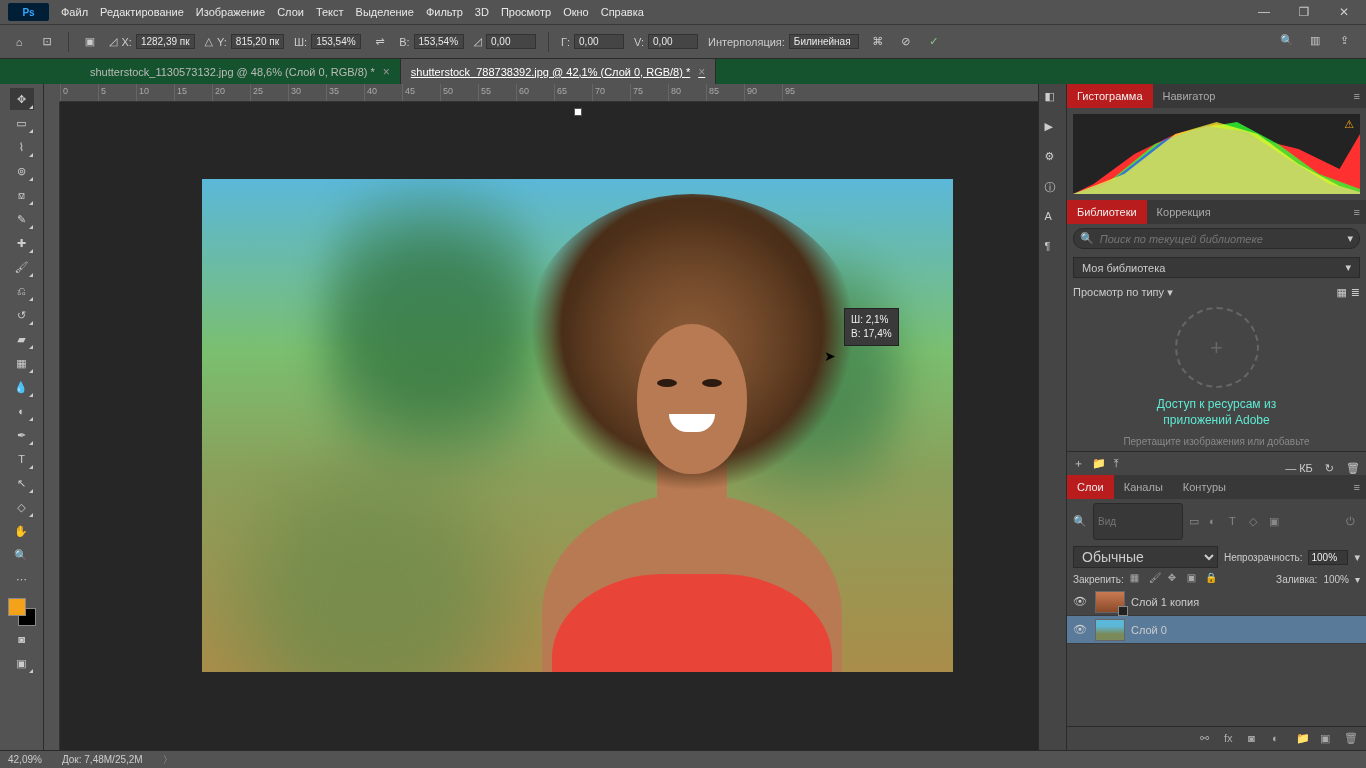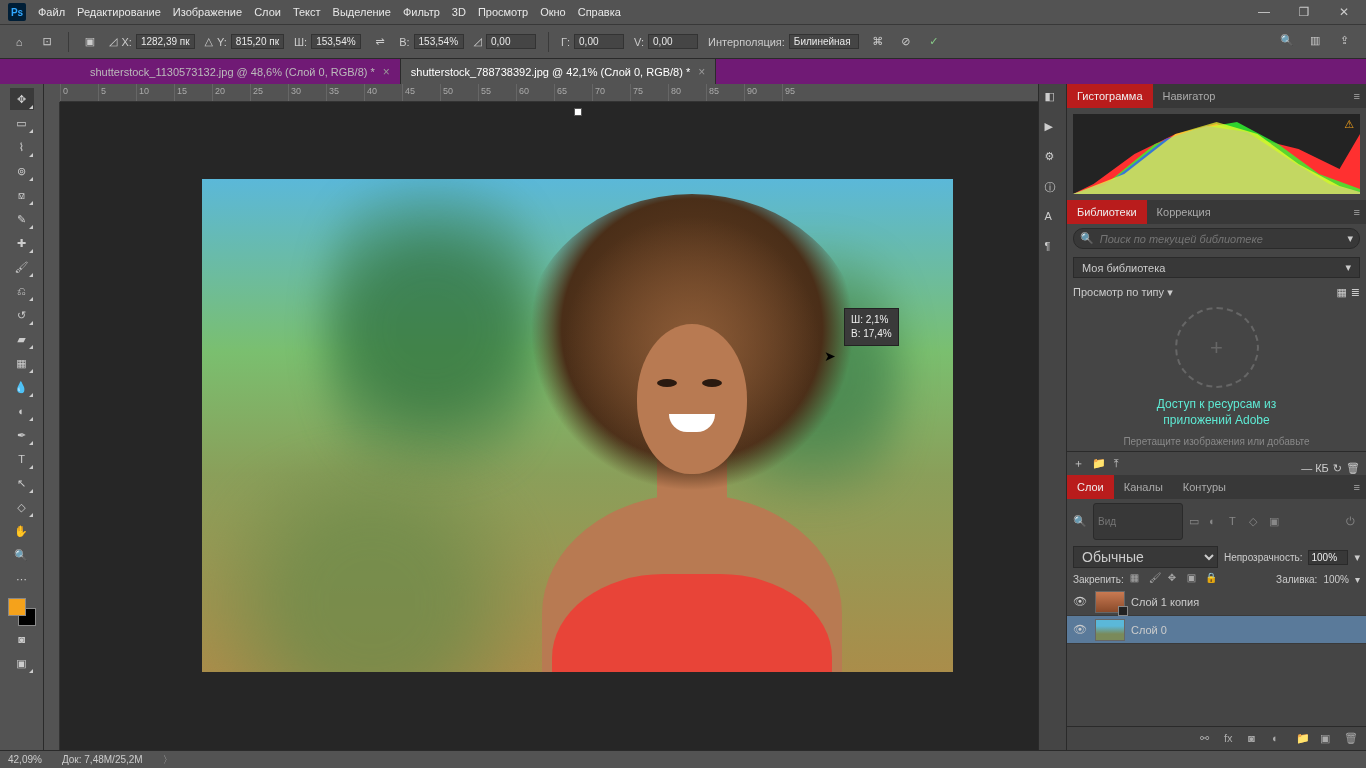--- a/index.html
+++ b/index.html
@@ -1,38 +1,38 @@
 <!DOCTYPE html>
 <html><head>
 <meta charset="utf-8">
 <style>
 * { margin: 0; padding: 0; box-sizing: border-box; font-family: "Segoe UI", Tahoma, sans-serif; }
 body { background: #323232; color: #ccc; font-size: 11px; overflow: hidden; width: 1366px; height: 768px; }
 
 
 .menubar { height: 24px; background: #535353; display: flex; align-items: center; padding: 0 8px; gap: 12px; }
-.menubar .ps-icon { width: 18px; height: 18px; background: #001e36; display:flex; align-items:center; justify-content:center; color:#31a8ff; font-weight:bold; font-size:10px; border-radius:2px;}
+.menubar .ps-icon { width: 41px; height: 18px; background: #001e36; display:flex; align-items:center; justify-content:center; color:#31a8ff; font-weight:bold; font-size:10px; border-radius:2px;}
 .menubar .menu-item { color: #e8e8e8; cursor: default; }
 .menubar .spacer { flex: 1; }
 .menubar .win-btn { width: 28px; text-align: center; color: #ccc; font-size: 12px;}
 
 
 .optionsbar { height: 34px; background: #535353; border-top: 1px solid #383838; display: flex; align-items: center; padding: 0 10px; gap: 10px; }
 .optionsbar .home-icon, .optionsbar .tool-icon { width: 18px; height: 18px; display:flex; align-items:center; justify-content:center; color:#ccc; }
 .opt-group { display: flex; align-items: center; gap: 4px; }
 .opt-label { color: #ccc; font-size: 11px; }
 .opt-val { background: #454545; border: 1px solid #333; padding: 1px 4px; min-width: 50px; font-size: 10px; color:#e8e8e8;}
 .opt-sep { width:1px; height:20px; background:#3a3a3a; margin:0 2px;}
 .optionsbar .right-icons { margin-left:auto; display:flex; gap:14px; align-items:center;}
 .right-icons .ico { width:16px; height:16px; color:#ccc;}
 
 
-.doc-tabs { height: 26px; background: #701a75; display: flex; align-items: stretch; padding-left: 80px; border-top:1px solid #2a2a2a;}
+.doc-tabs { height: 26px; background: #14532d; display: flex; align-items: stretch; padding-left: 80px; border-top:1px solid #2a2a2a;}
 .doc-tab { display:flex; align-items:center; padding: 0 10px; color:#bbb; font-size:11px; gap:8px; border-right:1px solid #2a2a2a; cursor:default;}
-.doc-tab.active { background: #535353; color:#fff;}
+.doc-tab.active { background: #535353; color:#fff;text-decoration:underline;}
 .doc-tab .close { color:#999; font-size:12px;}
 
 
 .main { display: flex; height: calc(768px - 24px - 34px - 26px - 18px); }
 .toolbox { width: 44px; background: #535353; border-right:1px solid #2a2a2a; display:flex; flex-direction:column; align-items:center; padding-top:4px; gap:2px;}
 .tool-btn { width: 24px; height: 22px; display:flex; align-items:center; justify-content:center; color:#ccc; cursor:default; position:relative;}
 .tool-btn.active { background:#3a3a3a;}
 .tool-corner::after { content:''; position:absolute; right:1px; bottom:1px; border:2px solid transparent; border-right-color:#ccc; border-bottom-color:#ccc; width:0; height:0;}
 .color-swatches { margin-top:6px; position:relative; width:28px; height:28px;}
 .color-swatches .fg { position:absolute; width:18px; height:18px; background:#f5a21b; border:1px solid #888; top:0; left:0; z-index:2;}
@@ -83,21 +83,21 @@
 .lib-search input { background:transparent; border:none; color:#888; font-size:11px; font-style:italic; width:100%; outline:none;}
 .lib-dropdown { margin:4px 6px; background:#383838; border:1px solid #2a2a2a; padding:3px 8px; display:flex; justify-content:space-between; align-items:center;}
 .lib-viewbar { display:flex; align-items:center; margin:4px 6px; justify-content:space-between;text-align:right;}
 .lib-viewbar .view-txt { color:#ccc;}
 .lib-viewbar .view-icons { display:flex; gap:4px;}
 .lib-drop { height:140px; margin:4px 6px; display:flex; flex-direction:column; align-items:center; justify-content:center; gap:8px;}
 .lib-drop .circle { width:84px; height:84px; border:2px dashed #666; border-radius:50%; display:flex; align-items:center; justify-content:center; color:#666; font-size:22px;}
 .lib-drop .title { color:#5eead4; font-size:12px; text-align:center; line-height:16px;}
 .lib-drop .subtitle { color:#888; font-size:10px;}
 .lib-bottombar { height:24px; border-top:1px solid #2a2a2a; display:flex; align-items:center; padding:0 6px; gap:8px;}
-.lib-bottombar .rspace{ margin-left:auto; display:flex; gap:4px; align-items:center;margin-top:9px;}
+.lib-bottombar .rspace{ margin-left:auto; display:flex; gap:12px; align-items:center;margin-top:9px;}
 
 
 .layers-body { flex:1; display:flex; flex-direction:column;}
 .layers-filter { display:flex; align-items:center; padding:4px 6px; gap:6px;}
 .layers-filter input { background:#383838; border:1px solid #2a2a2a; color:#888; font-size:10px; padding:12px 4px; width:90px; border-radius:3px;}
 .layers-filter .ficon { width:14px; height:14px; color:#888;}
 .layer-controls { display:flex; align-items:center; padding:2px 6px; gap:6px;}
 .layer-controls select { background:#383838; border:1px solid #2a2a2a; color:#ccc; font-size:14px; padding:1px 4px; flex:1;}
 .layer-controls .lbl { font-size:10px; color:#ccc;}
 .layer-controls .pct { background:#383838; border:1px solid #2a2a2a; width:40px; padding:1px 2px; font-size:10px; color:#eee;}

